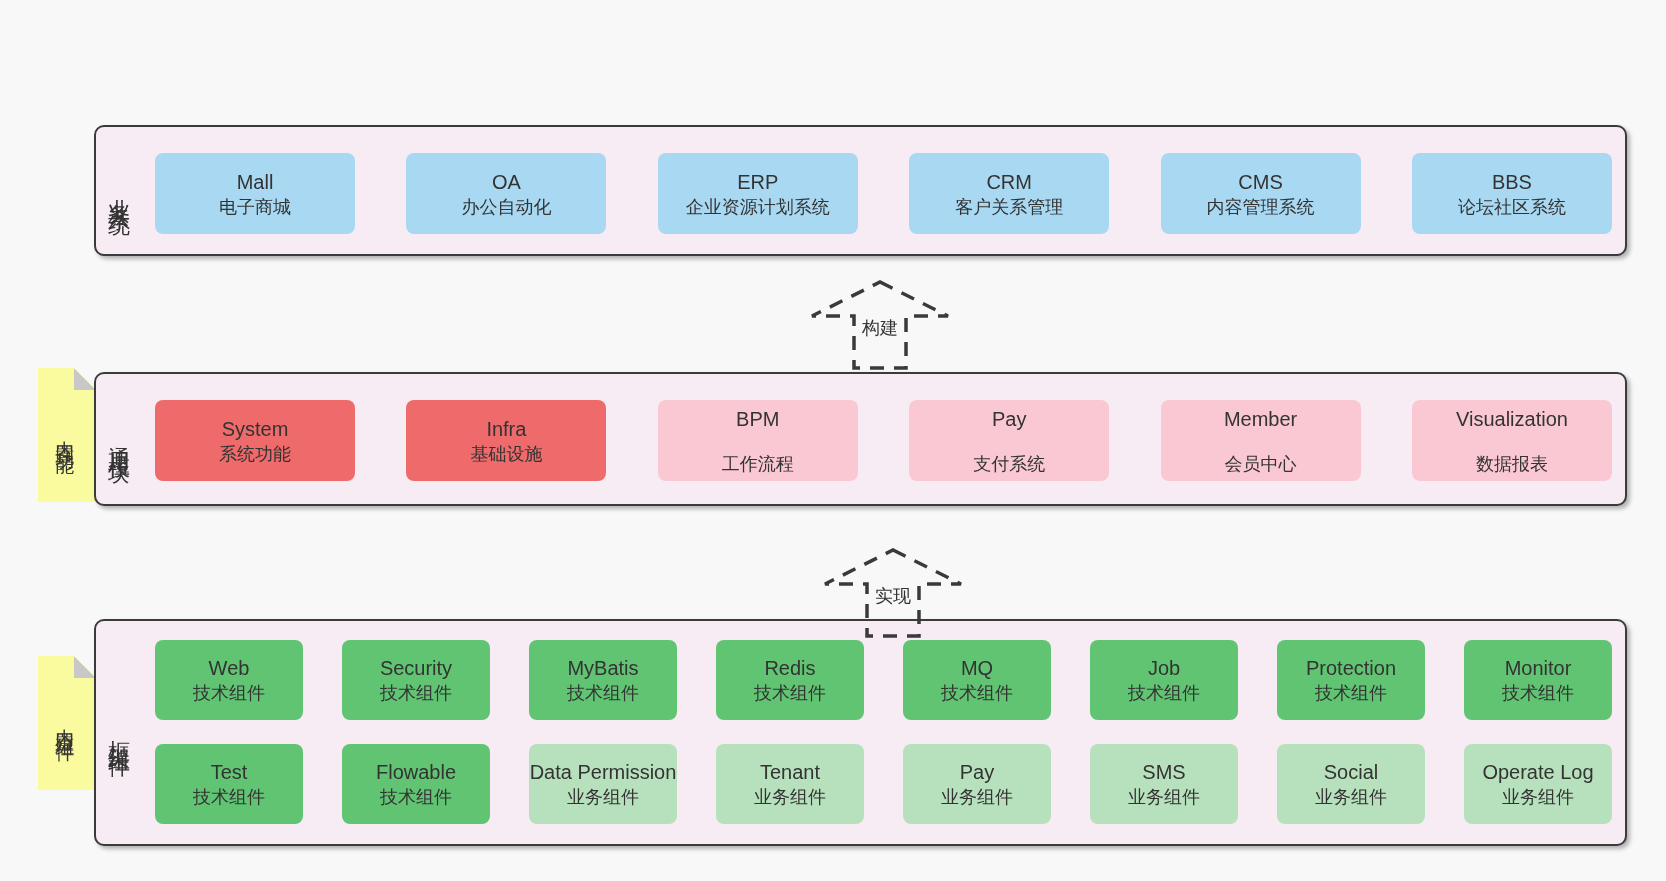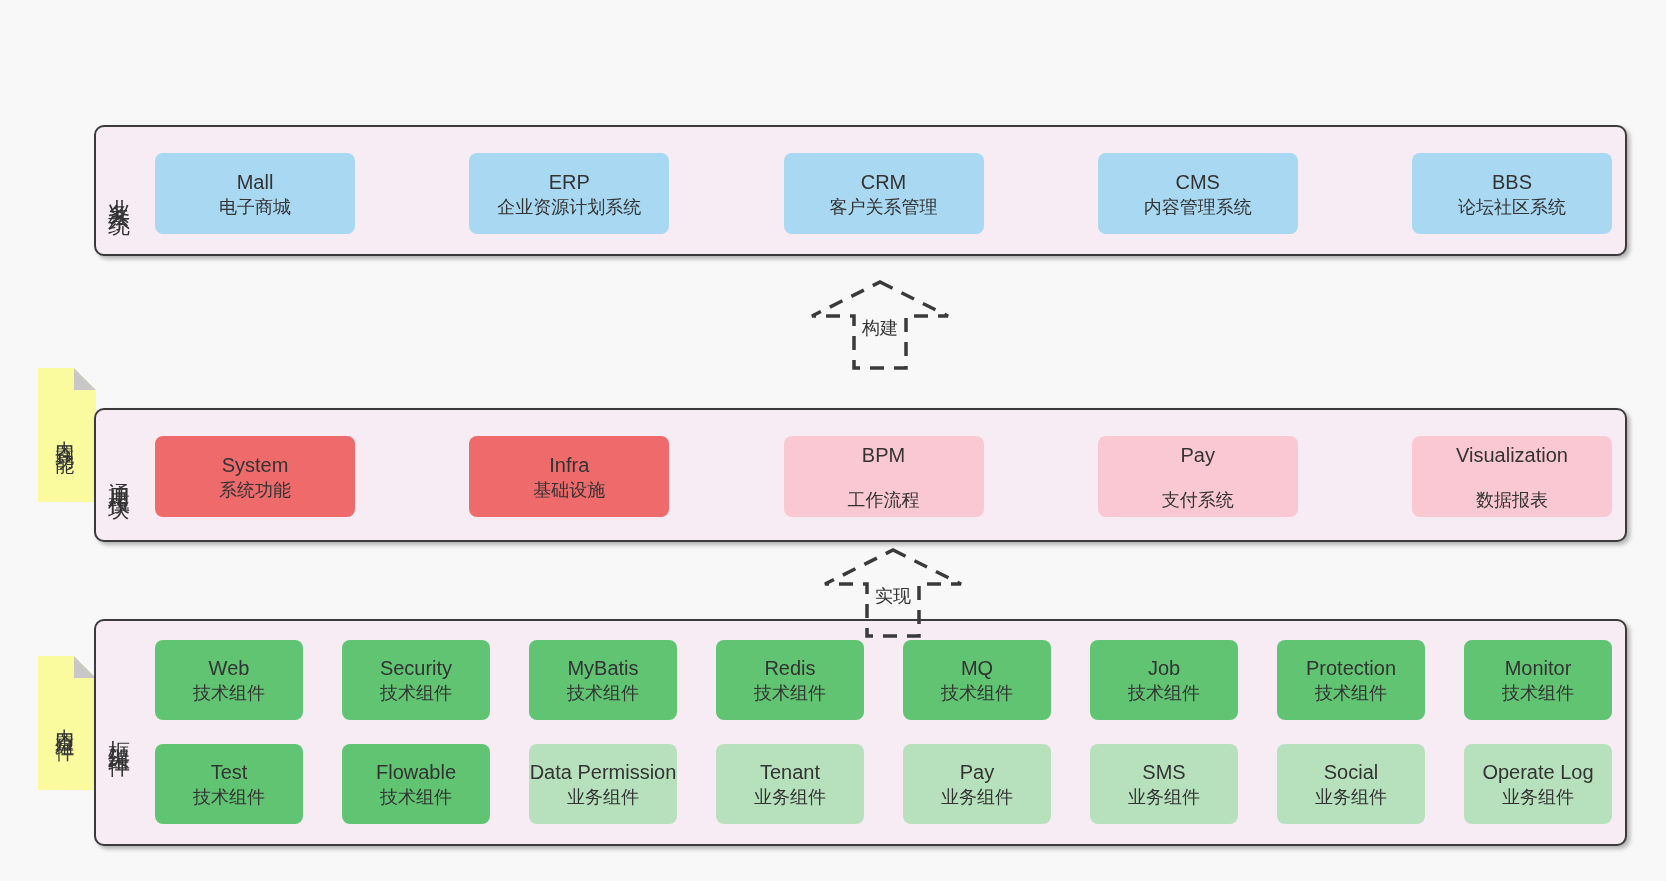--- a/index.html
+++ b/index.html
@@ -127,20 +127,24 @@
   </div>
 
   <section class="panel" style="top:125px;height:127px;">
     <div class="panel-label">业务系统</div>
     <div class="row row6" style="top:26px;">
       <div class="box blue">
         <div class="en">Mall</div>
         <div class="zh">电子商城</div>
       </div>
       <div class="box blue">
+        <div class="en">OA</div>
+        <div class="zh">办公自动化</div>
+      </div>
+      <div class="box blue">
         <div class="en">ERP</div>
         <div class="zh">企业资源计划系统</div>
       </div>
       <div class="box blue">
         <div class="en">CRM</div>
         <div class="zh">客户关系管理</div>
       </div>
       <div class="box blue">
         <div class="en">CMS</div>
         <div class="zh">内容管理系统</div>
@@ -152,40 +156,44 @@
     </div>
   </section>
 
   <div class="arrow" style="left:810px;top:280px;">
     <svg width="140" height="90" viewBox="0 0 140 90">
       <polygon points="70,2 138,36 96,36 96,88 44,88 44,36 2,36" fill="none" stroke="#3a3a3a" stroke-width="3.5" stroke-dasharray="14 10"></polygon>
     </svg>
     <span class="arrow-label">构建</span>
   </div>
 
-  <section class="panel" style="top:372px;height:130px;margin-top:36px;">
+  <section class="panel" style="top:372px;height:130px;">
     <div class="panel-label">通用模块</div>
     <div class="row row6" style="top:26px;">
       <div class="box red">
         <div class="en">System</div>
         <div class="zh">系统功能</div>
       </div>
       <div class="box red">
         <div class="en">Infra</div>
         <div class="zh">基础设施</div>
       </div>
       <div class="box pink">
         <div class="en">BPM</div>
         <div class="zh">工作流程</div>
       </div>
       <div class="box pink">
         <div class="en">Pay</div>
         <div class="zh">支付系统</div>
       </div>
       <div class="box pink">
+        <div class="en">Member</div>
+        <div class="zh">会员中心</div>
+      </div>
+      <div class="box pink">
         <div class="en">Visualization</div>
         <div class="zh">数据报表</div>
       </div>
     </div>
   </section>
 
   <div class="arrow" style="left:823px;top:548px;">
     <svg width="140" height="90" viewBox="0 0 140 90">
       <polygon points="70,2 138,36 96,36 96,88 44,88 44,36 2,36" fill="none" stroke="#3a3a3a" stroke-width="3.5" stroke-dasharray="14 10"></polygon>
     </svg>

